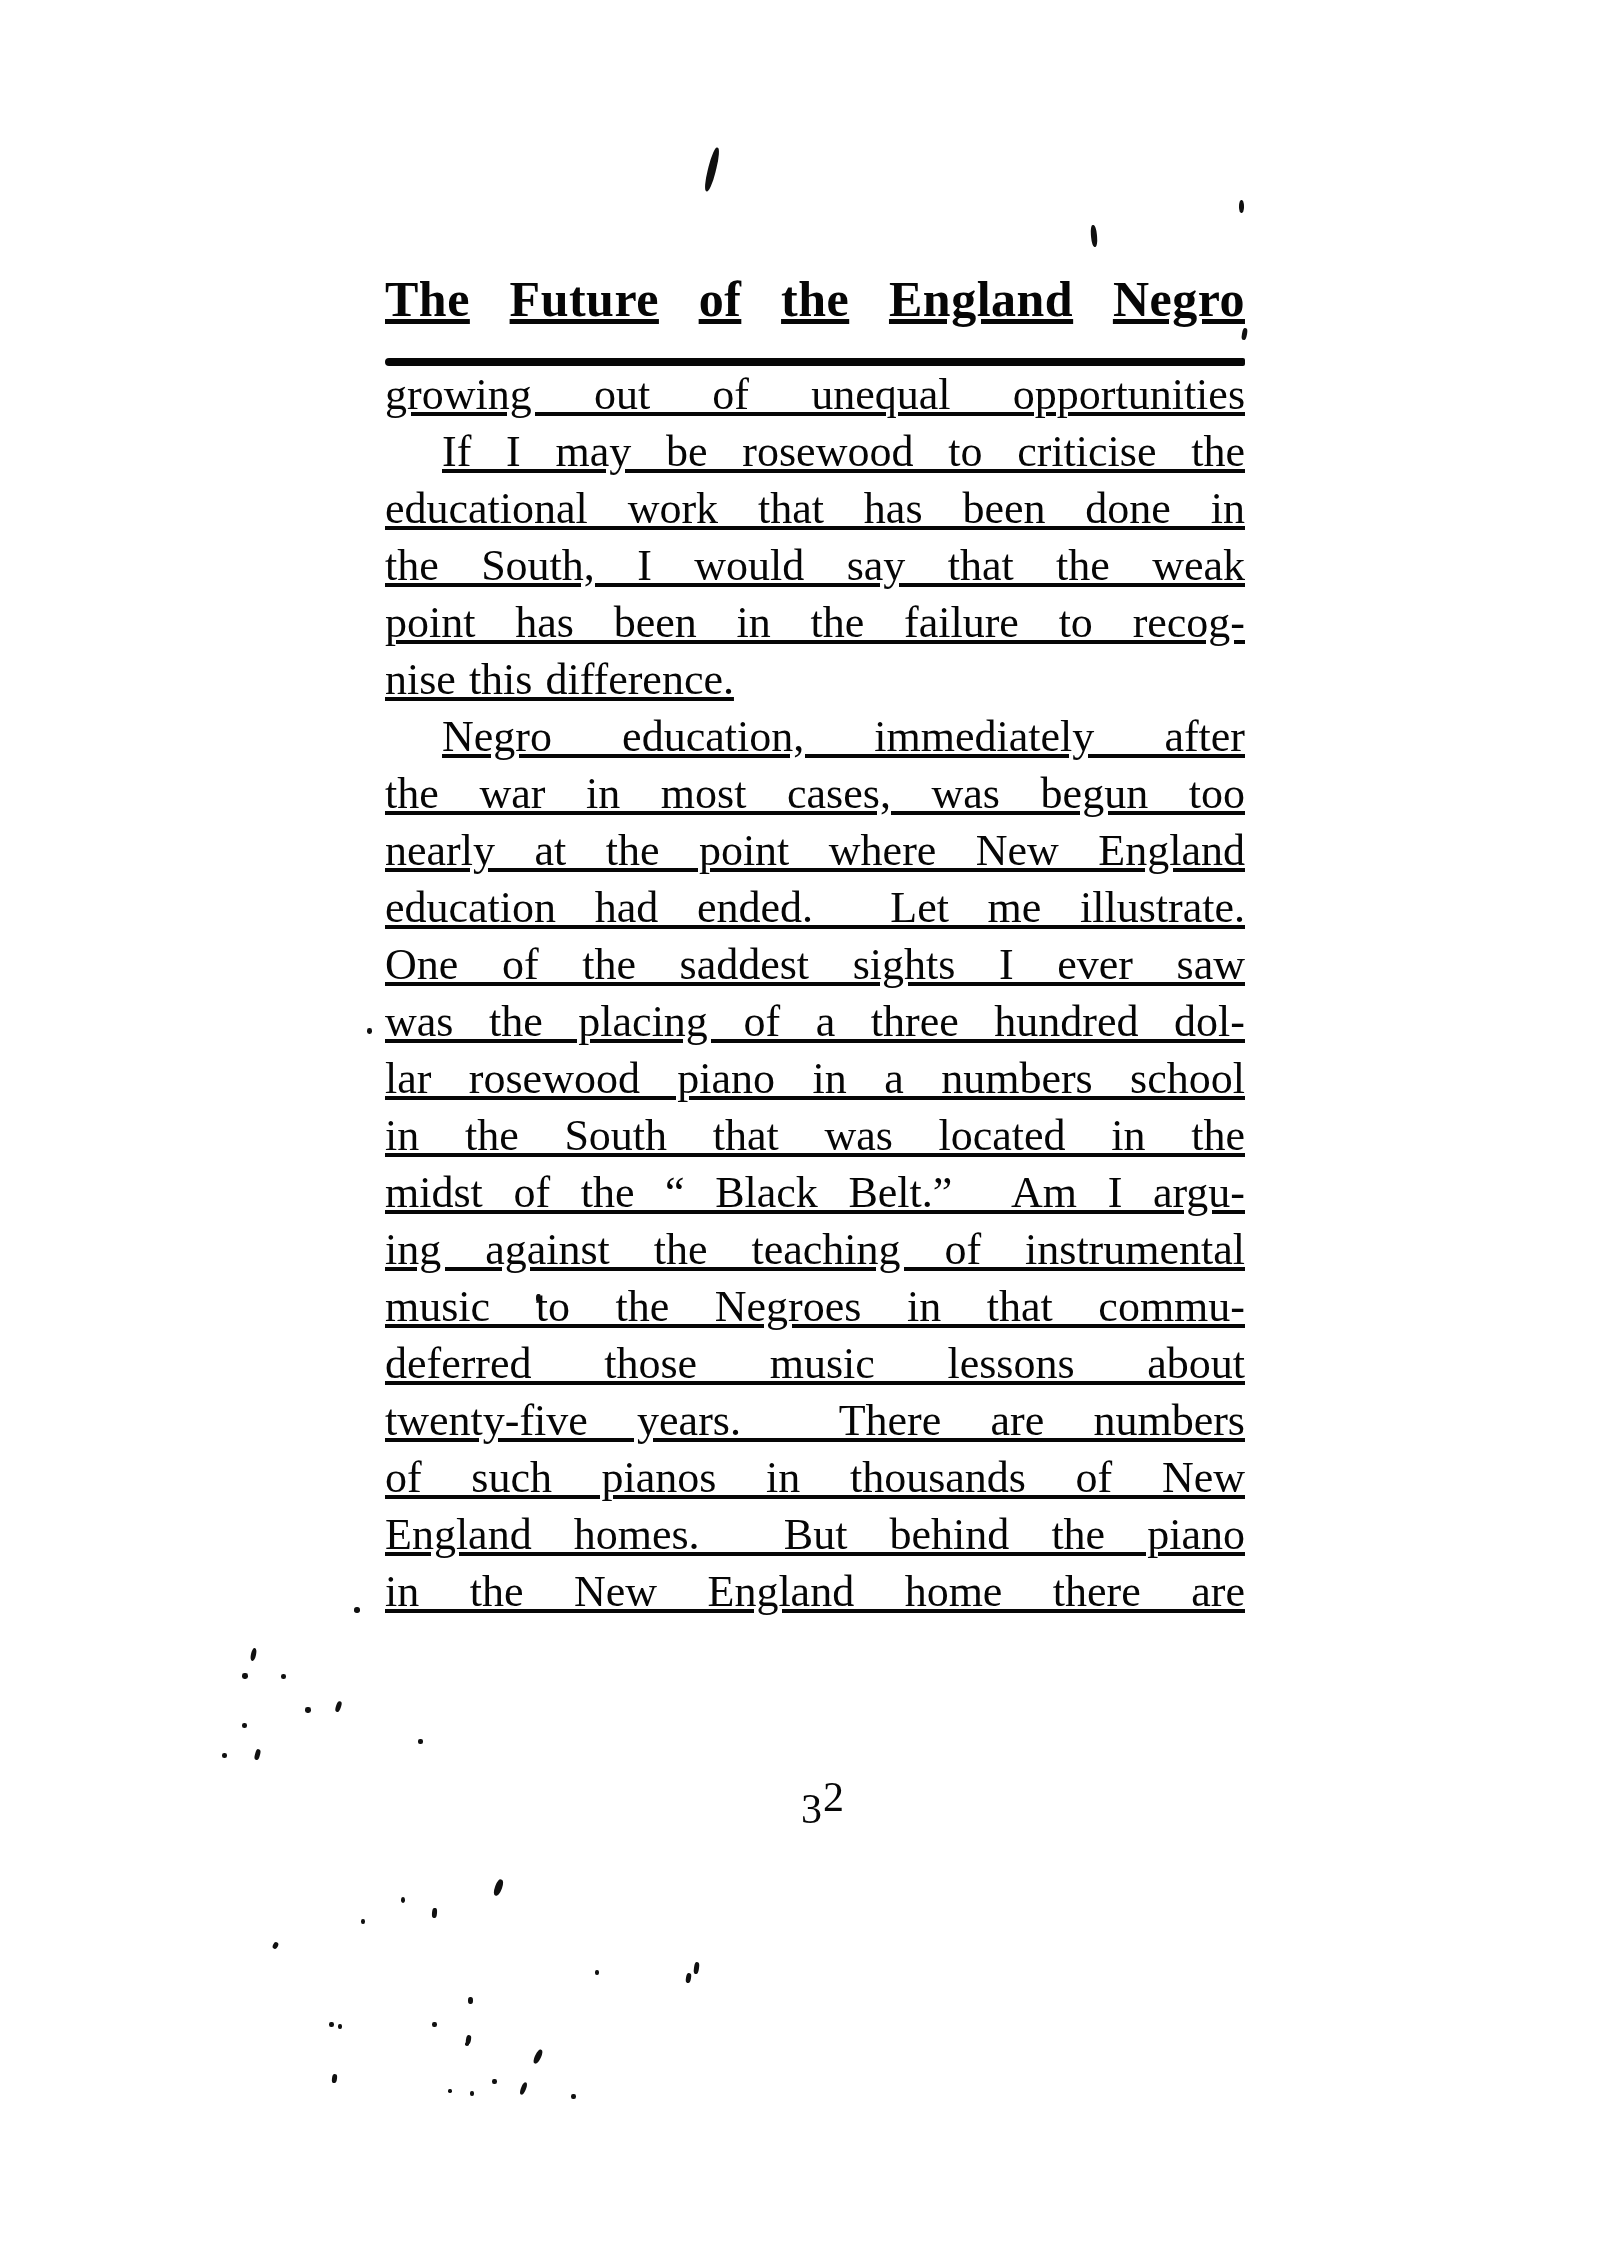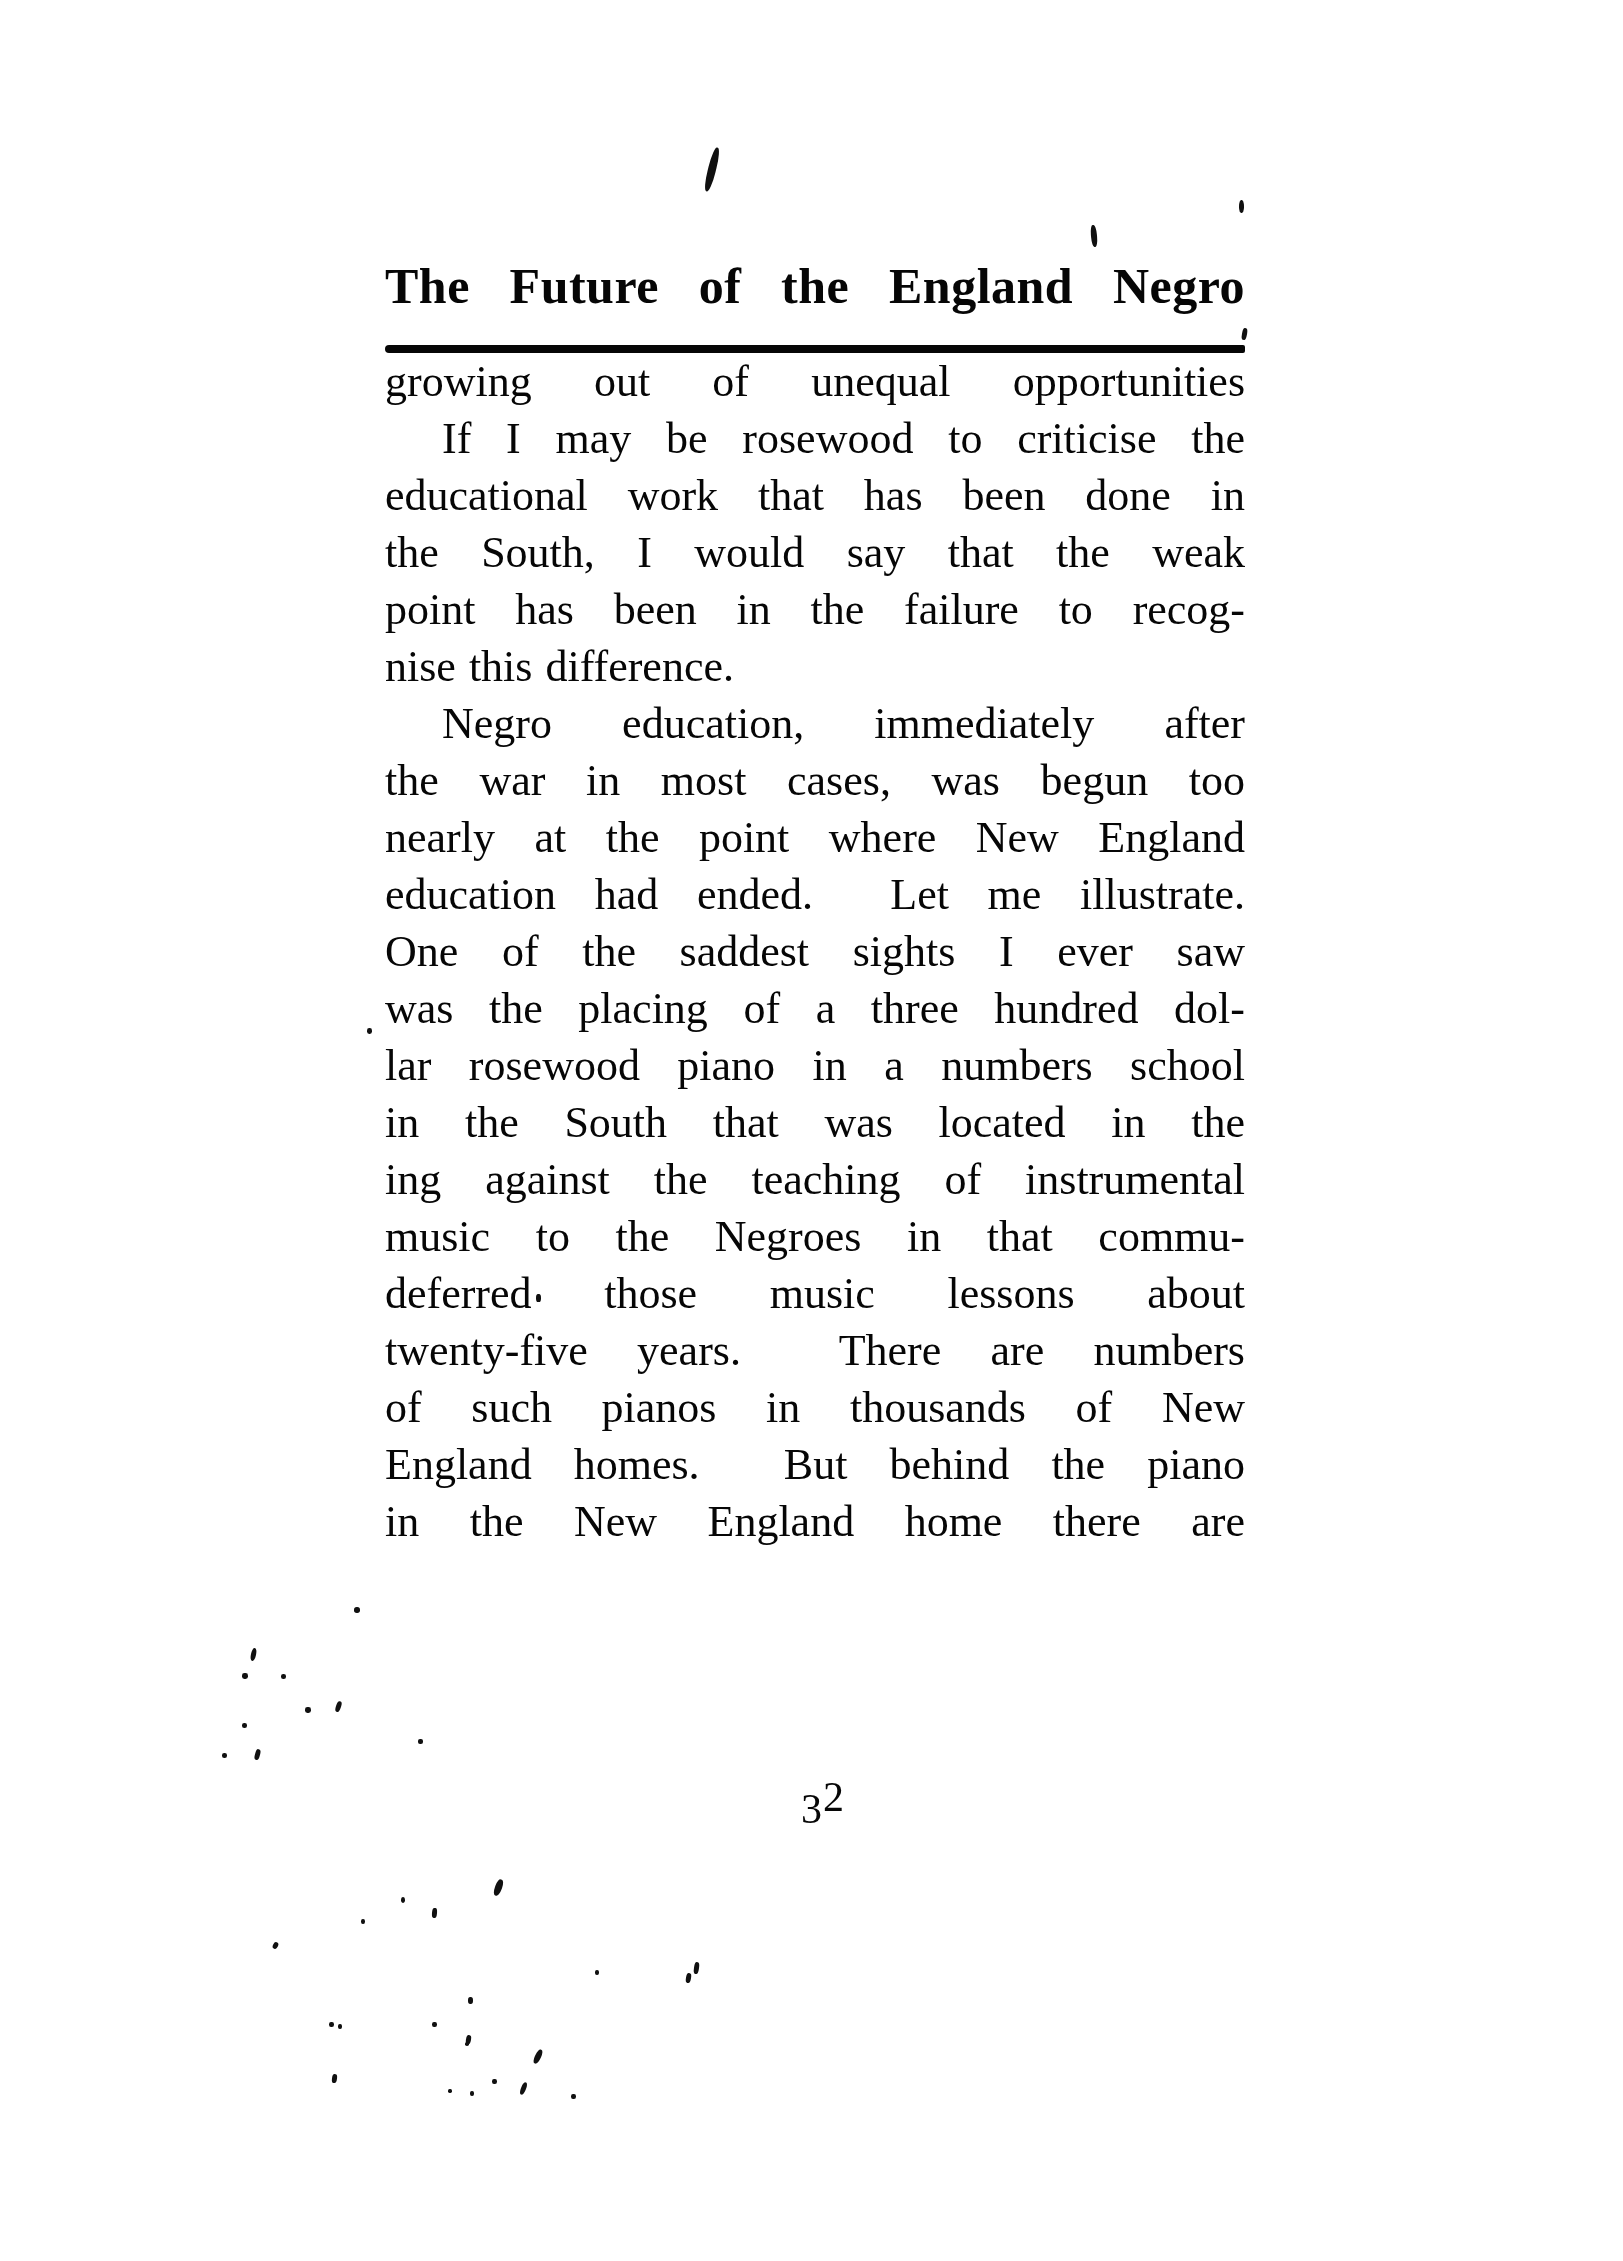--- a/index.html
+++ b/index.html
@@ -12,22 +12,23 @@
     width: 1624px;
     height: 2261px;
     background: #ffffff;
     color: #060606;
     font-family: "Liberation Serif", "DejaVu Serif", serif;
     overflow: hidden;
   }
   .content {
     position: absolute;
     left: 385px;
-    top: 258px;
+    top: 271px;
     width: 860px;
+    text-decoration: underline;
   }
   .title {
     font-size: 50px;
     line-height: 57px;
     font-weight: bold;
     letter-spacing: 0.5px;
     text-align: justify;
     text-align-last: justify;
     white-space: nowrap;
     display: flex;
@@ -100,20 +101,21 @@
       <div class="line">point has been in the failure to recog-</div>
       <div class="line left">nise this difference.</div>
       <div class="line indent">Negro education, immediately after</div>
       <div class="line">the war in most cases, was begun too</div>
       <div class="line">nearly at the point where New England</div>
       <div class="line">education had ended.&nbsp; Let me illustrate.</div>
       <div class="line">One of the saddest sights I ever saw</div>
       <div class="line">was the placing of a three hundred dol-</div>
       <div class="line">lar rosewood piano in a numbers school</div>
       <div class="line">in the South that was located in the</div>
+      <div class="line">midst of the “ Black Belt.”&nbsp; Am I argu-</div>
       <div class="line">ing against the teaching of instrumental</div>
       <div class="line">music to the Negroes in that commu-</div>
       <div class="line">deferred those music lessons about</div>
       <div class="line">twenty-five years.&nbsp; There are numbers</div>
       <div class="line">of such pianos in thousands of New</div>
       <div class="line">England homes.&nbsp; But behind the piano</div>
       <div class="line">in the New England home there are</div>
     </div>
   </div>
 

